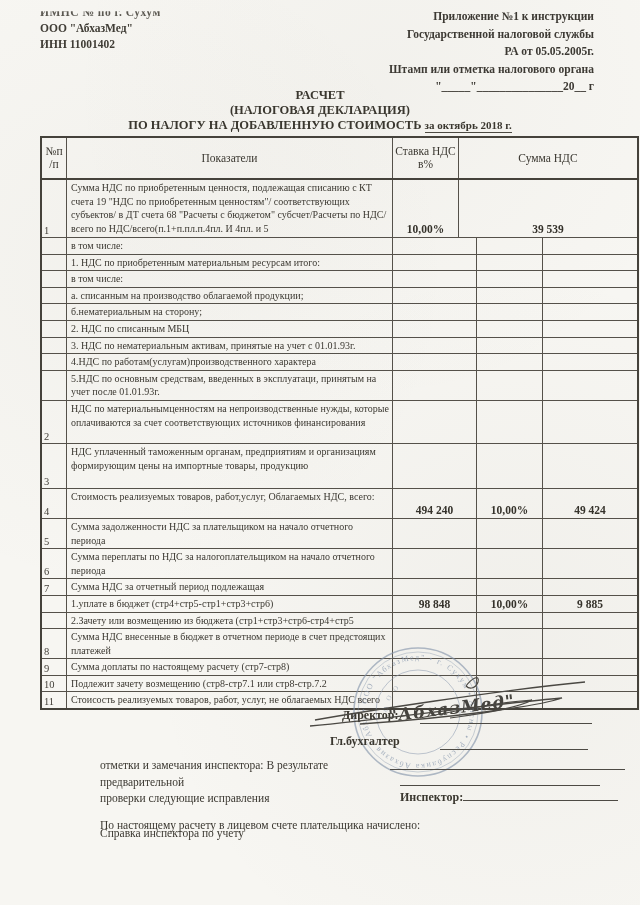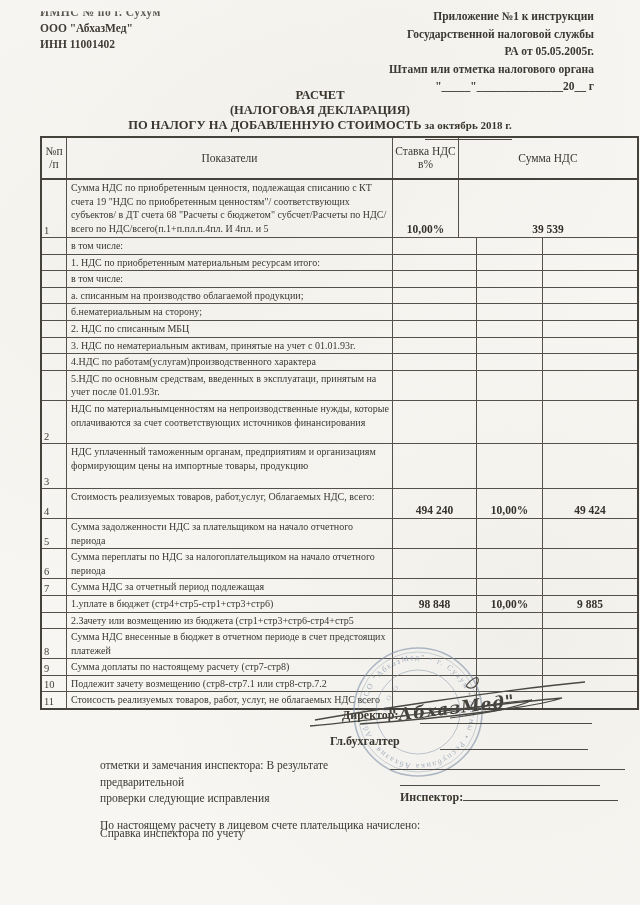--- a/index.html
+++ b/index.html
@@ -14,21 +14,21 @@
       radial-gradient(circle at 20% 30%, rgba(120,115,100,.04), transparent 40%),
       radial-gradient(circle at 80% 70%, rgba(120,115,100,.05), transparent 45%),
       radial-gradient(circle at 60% 10%, rgba(120,115,100,.04), transparent 35%);
   }
   .abs{position:absolute;}
   
   .top-left{left:40px;top:4px;font-size:11.5px;line-height:16px;font-weight:bold;color:#403d36;}
   .clip-top{clip-path:inset(46% 0 0 0);opacity:.85;letter-spacing:.5px;}
   .top-right{right:46px;top:8px;text-align:right;font-size:11.5px;line-height:17.5px;font-weight:bold;color:#3c3933;}
   .titles{left:0;top:88px;width:640px;text-align:center;font-weight:bold;font-size:12.5px;line-height:15px;color:#3a372f;}
-  .title-period{font-size:11px;border-bottom:1px solid #4d4a42;padding-bottom:8px;}
+  .title-period{font-size:11px;border-bottom:1px solid #4d4a42;padding-bottom:1px;}
   
   .vat-table{left:40px;top:136px;width:595px;border:2px solid #45423b;background:transparent;}
   .t-row{display:flex;align-items:stretch;border-top:1px solid #55514a;}
   .t-row:first-child{border-top:none;}
   .c{border-left:1px solid #55514a;box-sizing:border-box;}
   .c:first-child{border-left:none;}
   .c-num{width:24px;display:flex;align-items:flex-end;justify-content:flex-start;
     font-size:10.5px;padding:0 1px 1px 2px;color:#44413a;}
   .c-label{width:326px;font-size:10px;line-height:13.6px;padding:1px 3px 1px 4px;color:#3b3831;}
   .c-ob{width:84px;}

